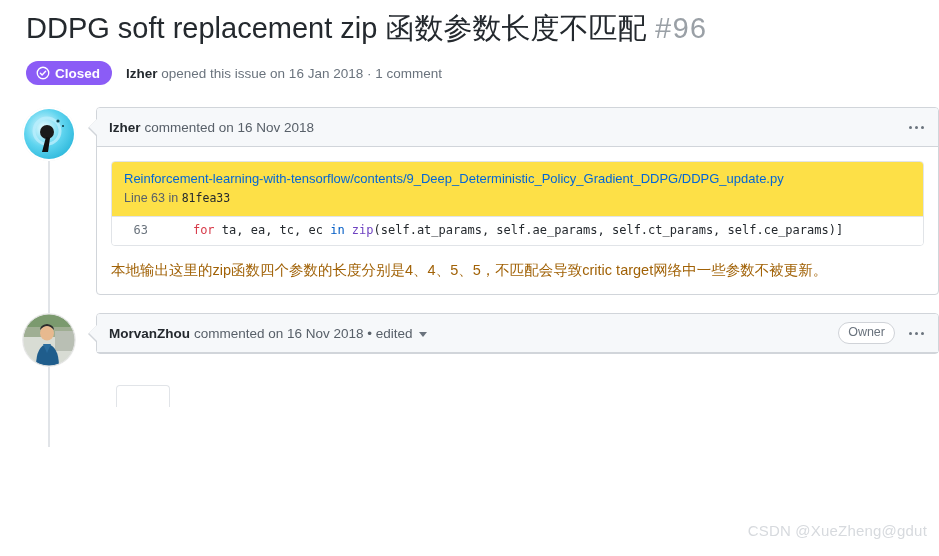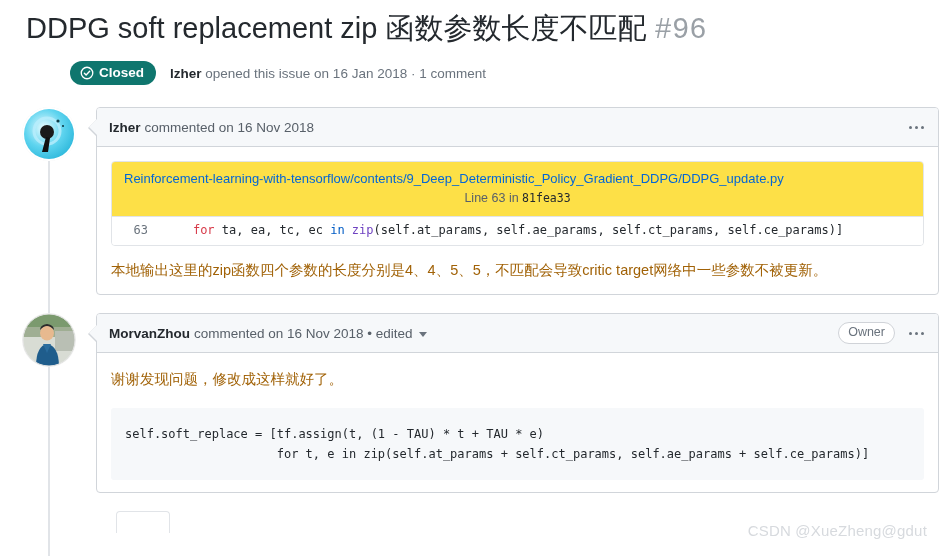--- a/index.html
+++ b/index.html
@@ -33,30 +33,29 @@
     font-weight: 300;
     font-family: Liberation Mono, monospace;
   }
   .issue-subhead {
     display: flex;
     align-items: center;
     margin-top: 12px;
   }
   .state-badge {
     display: inline-flex;
-    align-items: flex-start;
+    align-items: flex-end;
     gap: 5px;
-    background: #0f766e;
+    background: #8b5cf6;
     color: #ffffff;
     font-size: 13.5px;
     font-weight: 600;
     padding: 5px 12px 5px 10px;
     border-radius: 16px;
     line-height: 1;
-    margin-left: 44px;
   }
   .state-badge svg { display: block; }
   .subhead-meta {
     margin-left: 14px;
     font-size: 13.5px;
     color: #6a737d;
     white-space: nowrap;
   }
   .subhead-meta .author {
     color: #24292e;
@@ -202,21 +201,20 @@
     line-height: 1.35;
     white-space: nowrap;
     overflow: hidden;
     text-overflow: ellipsis;
   }
   .code-ref-line {
     color: #586069;
     font-size: 12.5px;
     margin-top: 2px;
     line-height: 1.35;
-    text-align: center;
   }
   .code-ref-line .sha {
     font-family: "DejaVu Sans Mono", "Liberation Mono", monospace;
     font-size: 11.5px;
     color: #24292e;
   }
   .code-ref-lines {
     background: #ffffff;
     font-family: "DejaVu Sans Mono", "Liberation Mono", monospace;
     font-size: 12px;
@@ -399,24 +397,19 @@
         <span class="edited-caret"></span>
         <span class="head-spacer"></span>
         <span class="owner-badge">Owner</span>
         <span class="kebab">
           <i></i>
             <i></i>
             <i></i>
         </span>
       </div>
 
-      <div class="comment-body">
-        <p class="para">谢谢发现问题，修改成这样就好了。</p>
-        <div class="code-block">self.soft_replace = [tf.assign(t, (1 - TAU) * t + TAU * e)
-                     for t, e in zip(self.at_params + self.ct_params, self.ae_params + self.ce_params)]</div>
-      </div>
     </div>
   </div>
 
   <div class="reaction-stub"></div>
 </div>
 
 <div class="watermark">CSDN @XueZheng@gdut</div>
 
 </body></html>

